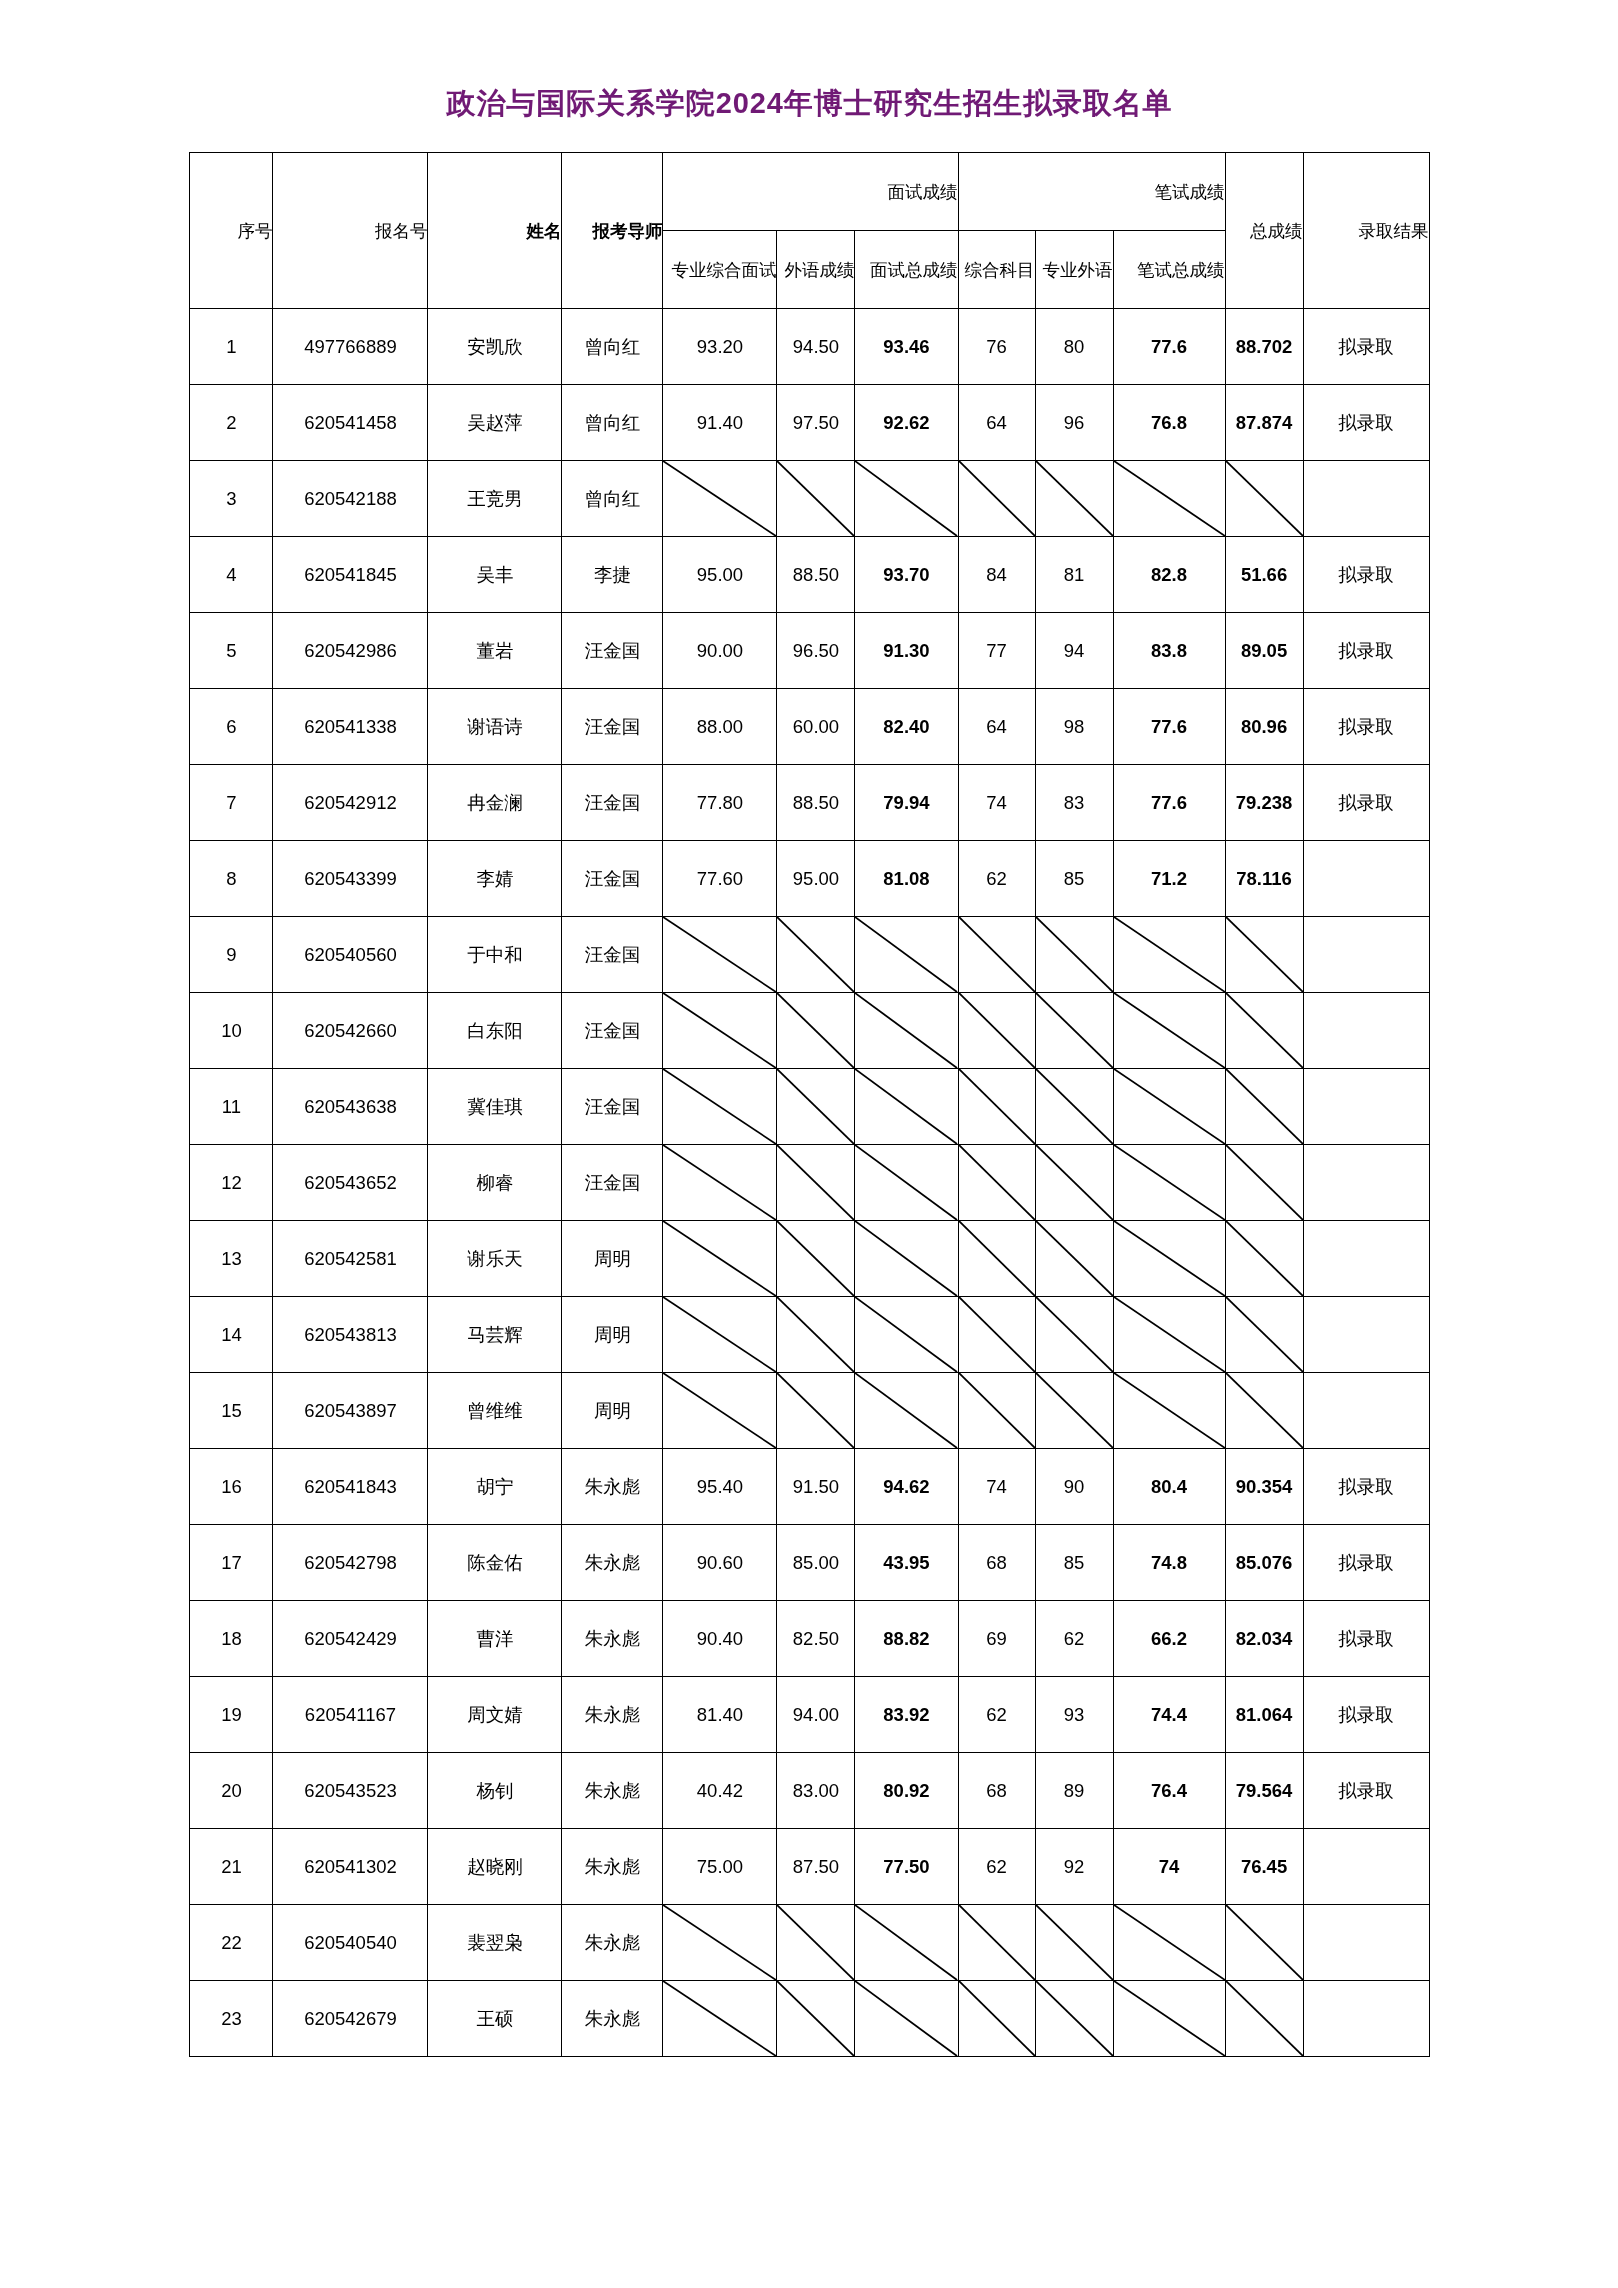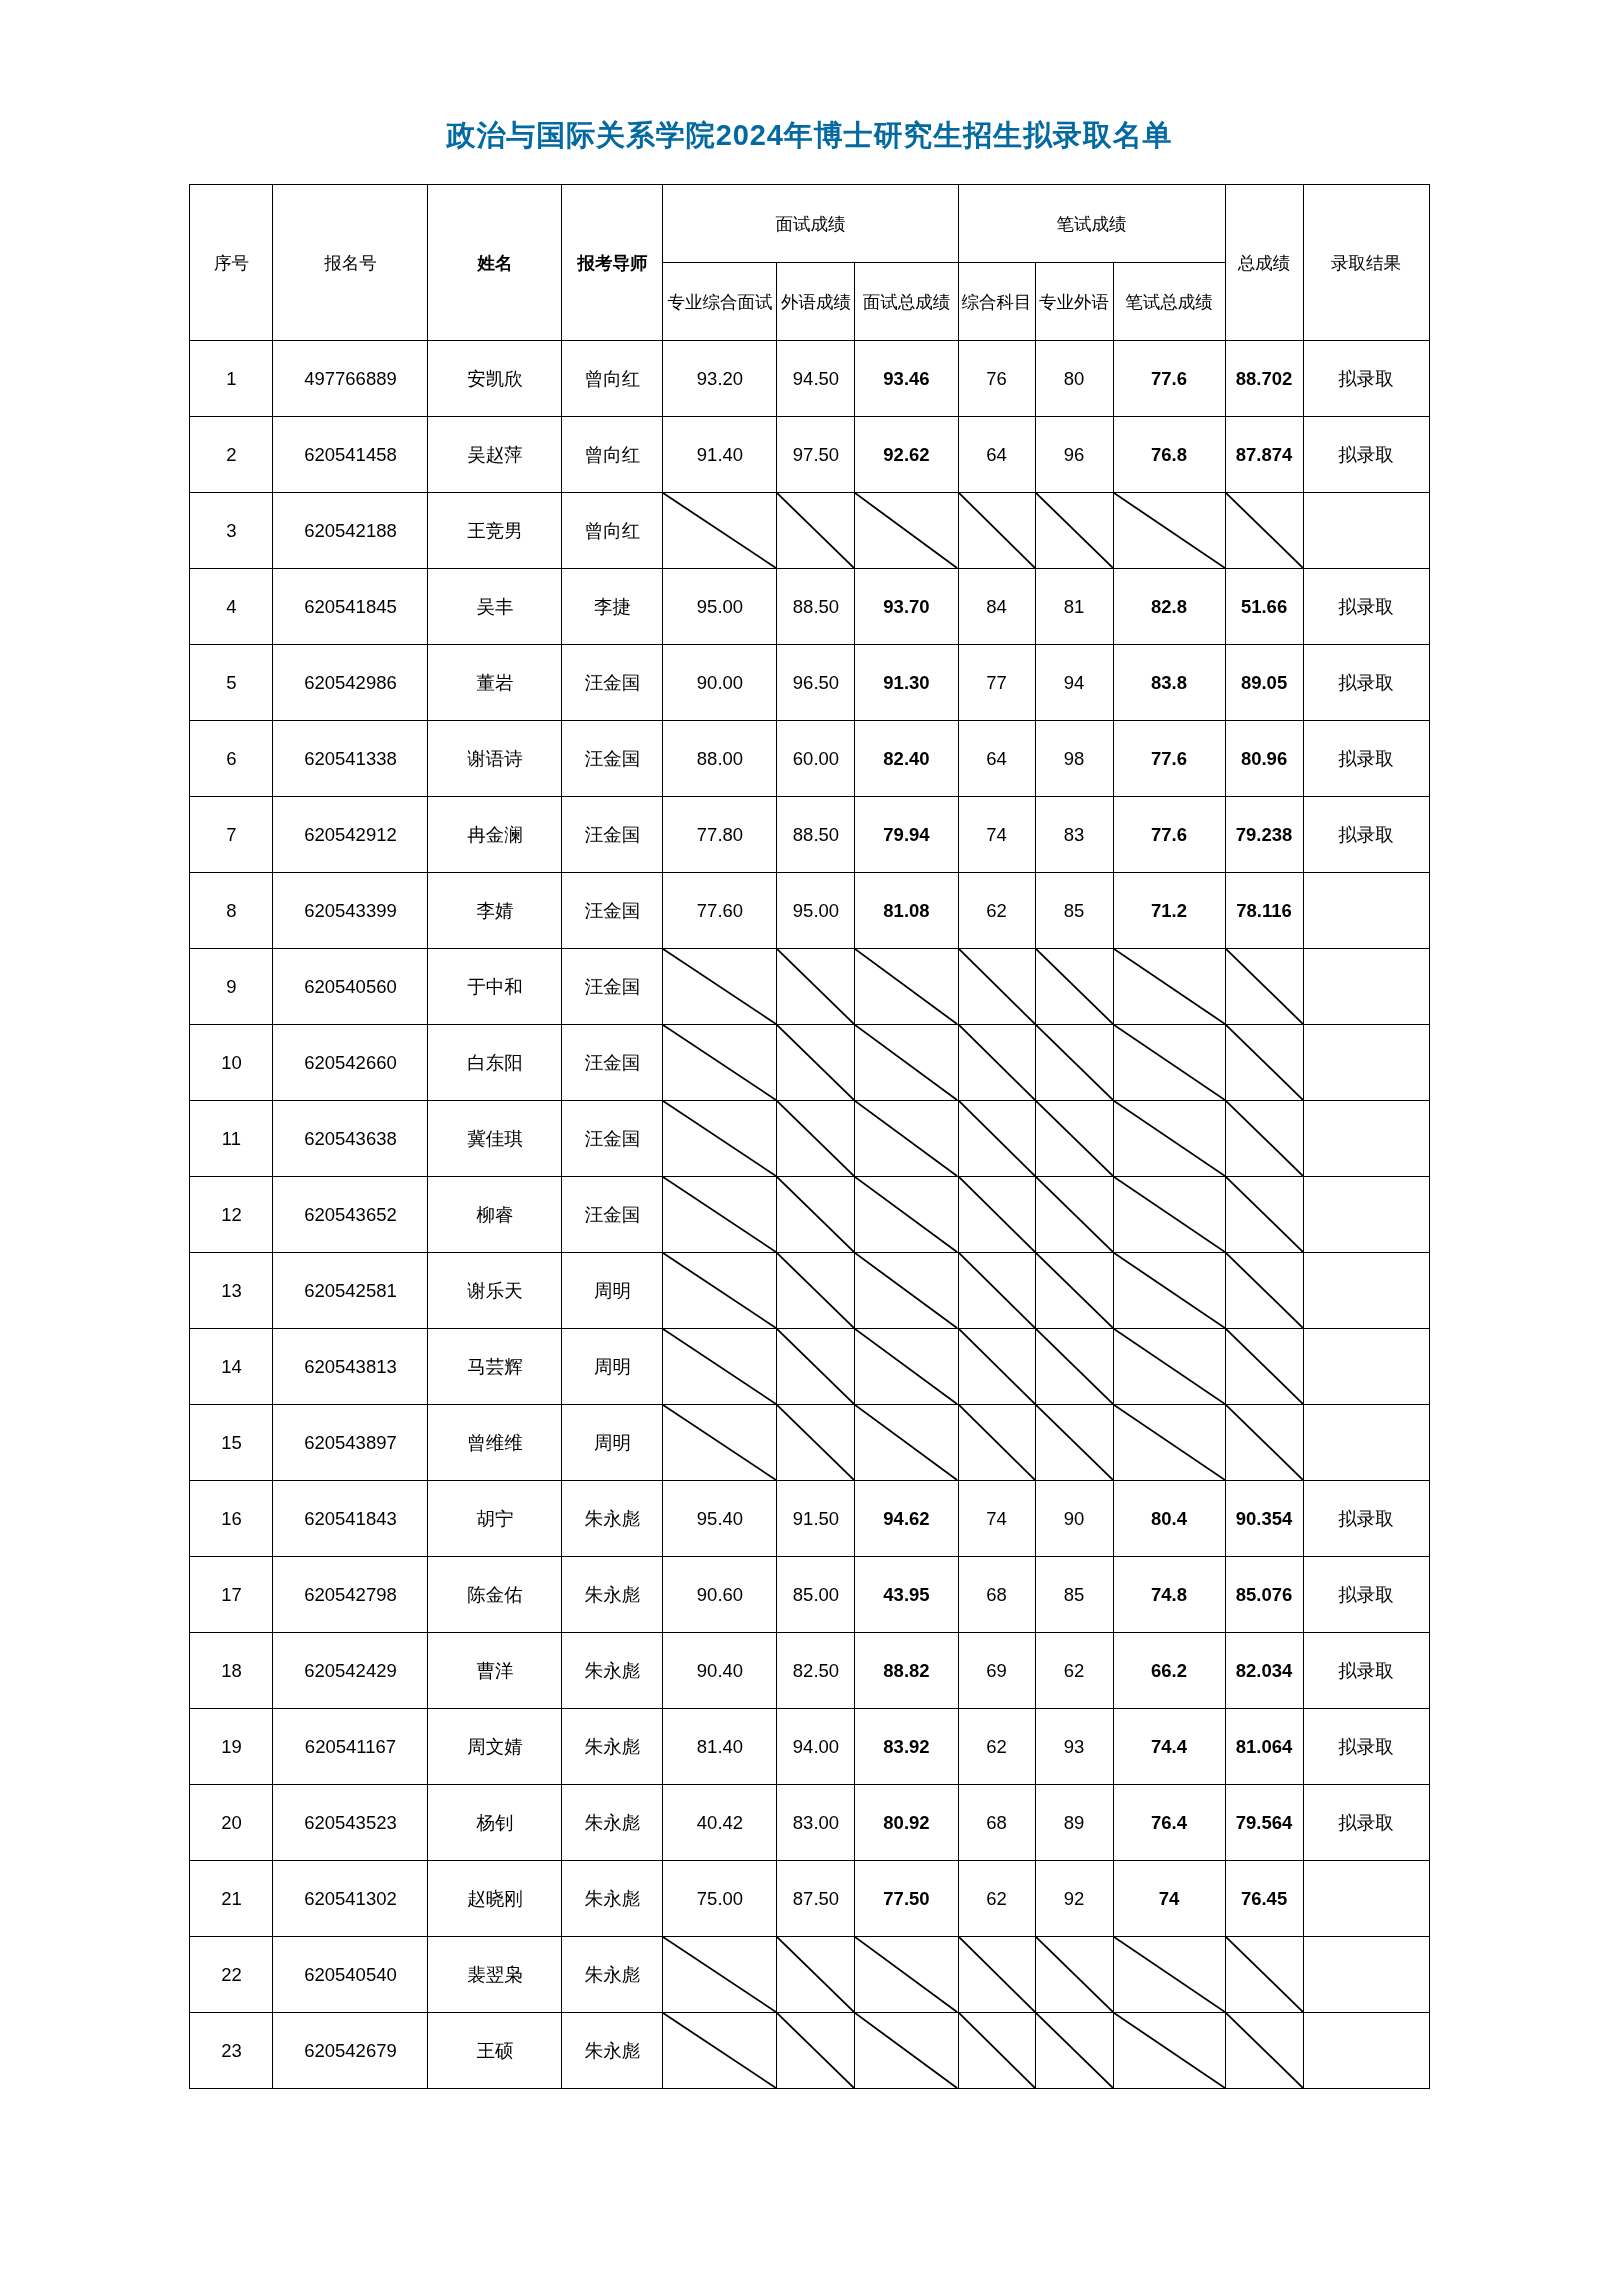--- a/index.html
+++ b/index.html
@@ -6,25 +6,25 @@
   .page {
     position: relative;
     width: 1619px;
     height: 2289px;
     background: #ffffff;
     color: #000;
     font-family: "Liberation Sans", "DejaVu Sans", sans-serif;
     overflow: hidden;
   }
   .title {
-    padding-top: 116px;
+    padding-top: 84px;
     text-align: center;
     font-size: 29px;
     font-weight: bold;
-    color: #0369a1;
+    color: #701a75;
     letter-spacing: 0.9px;
   }
   table.admission {
     margin: 28px auto 0 auto;
     width: 1238px;
     border-collapse: collapse;
     table-layout: fixed;
     border: 1.8px solid #000;
   }
   table.admission th, table.admission td {
@@ -35,21 +35,21 @@
     text-align: center;
     vertical-align: middle;
     padding: 0;
     font-size: 18.5px;
     font-weight: normal;
     color: #000;
     overflow: hidden;
   }
   table.admission thead tr { height: 78px; }
   table.admission tbody tr { height: 76px; }
-  table.admission th { font-size: 17.5px; }
+  table.admission th { font-size: 17.5px; text-align: right; }
   .bold { font-weight: bold !important; }
   td.slash-cell { position: relative; }
   svg.slash {
     position: absolute;
     left: 0; top: 0;
     width: 100%; height: 100%;
     display: block;
   }
   svg.slash line { stroke: #000; stroke-width: 1.8px; }
 </style>

